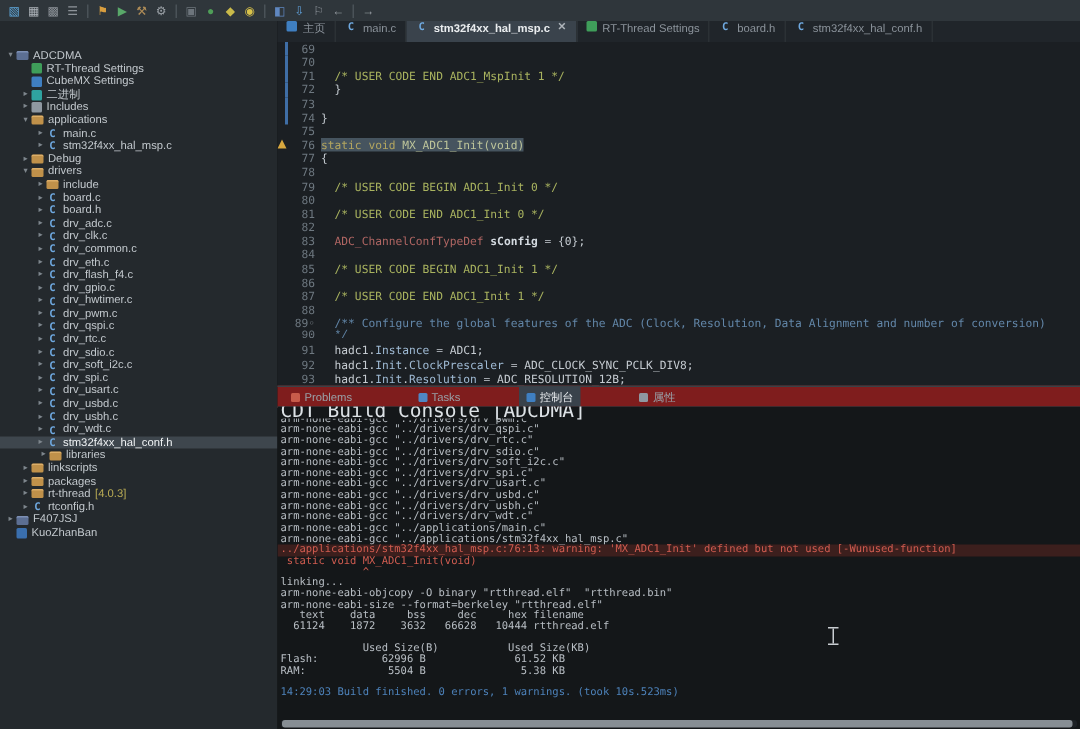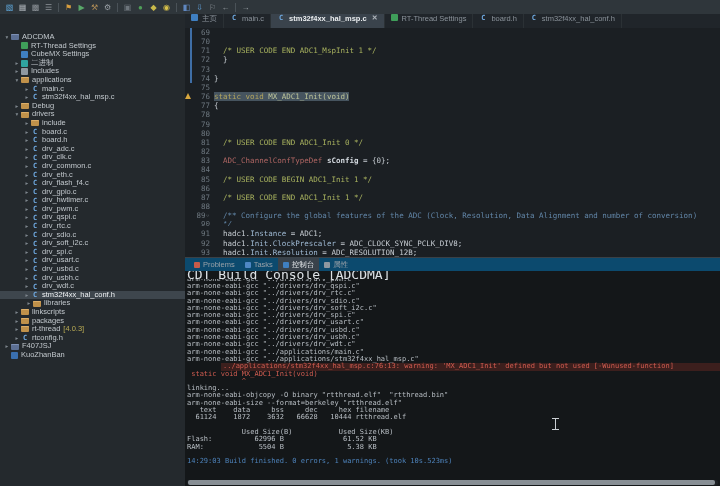--- a/index.html
+++ b/index.html
@@ -67,34 +67,34 @@
   .tok-comment{color:#a9b35f;}
   .tok-doc{color:#6286a8;}
   .tok-type{color:#b06663;margin-top:48px;}
   .tok-var{color:#d4dae0;font-weight:bold;}
   .tok-field{color:#9fbad4;}
   .tok-kw{color:#b3a55f;}
   .tok-plain{color:#c6ccd2;}
   .crow.selline .tok-plain{color:#bdc49a;}
 
   
-  #console-tabs{position:absolute;left:185px;top:257px;right:0;height:13px;background:#0c4a6e;
+  #console-tabs{position:absolute;left:185px;top:257px;right:0;height:13px;background:#7f1d1d;
                 border-top:1px solid #3a4147;border-bottom:1px solid #5b6368;
-                display:flex;align-items:stretch;padding-left:4px;font-size:7.5px;color:#99a1a8;}
+                display:flex;align-items:stretch;padding-left:4px;font-size:7.5px;color:#99a1a8;gap:34px;}
   .ctab{display:flex;gap:3px;align-items:center;padding:0 5px;white-space:nowrap;}
   .ctab.active{background:#39424b;color:#e8ebee;}
   .cticon{width:6px;height:6px;border-radius:1px;display:inline-block;}
 
   #console{position:absolute;left:185px;top:271px;right:0;bottom:0;background:#141719;
            font-family:"DejaVu Sans Mono",monospace;font-size:7px;overflow:hidden;}
   #console-title{color:#dde2e6;font-size:13px;line-height:8px;padding-left:2px;white-space:pre;}
   .cline{height:7.3px;line-height:7.3px;white-space:pre;color:#b9bfc5;padding-left:2px;}
   .clipwrap{height:4px;overflow:hidden;}
   .clipwrap .cline{margin-top:-3.3px;}
-  .cline.warnbg{background:#3c1f1d;color:#d05c50;margin-left:36px;}
+  .cline.warnbg{background:#3c1f1d;color:#d05c50;}
   .cline.warn{color:#d05c50;}
   .cline.info{color:#4d82ba;}
 
   #con-scroll{position:absolute;left:187px;right:2px;bottom:1px;height:5px;background:#1d2125;border-radius:2px;}
   #con-scroll .thumb{position:absolute;left:1px;right:3px;top:0;bottom:0;background:#878e94;border-radius:2px;}
 
   
   #ibeam{position:absolute;left:552px;top:418px;width:7px;}
   #ibeam .bar{height:1px;background:#c9ced2;width:7px;margin:0 auto;}
   #ibeam .stem{width:1px;height:10px;background:#c9ced2;margin:0 auto;}
@@ -353,21 +353,21 @@
     <span class="crow" style="display: flex;"><span class="lmargin"><span class="diffbar"></span></span><span class="lnum">69</span></span>
     <span class="crow" style="display: flex;"><span class="lmargin"><span class="diffbar"></span></span><span class="lnum">70</span><span class="ltext"></span></span>
     <span class="crow" style="display: flex;"><span class="lmargin"><span class="diffbar"></span></span><span class="lnum">71</span><span class="ltext"><span class="tok-comment">  /* USER CODE END ADC1_MspInit 1 */</span></span></span>
     <span class="crow" style="display: flex;"><span class="lmargin"><span class="diffbar"></span></span><span class="lnum">72</span><span class="ltext"><span class="tok-plain">  }</span></span></span>
     <span class="crow" style="display: flex;"><span class="lmargin"><span class="diffbar"></span></span><span class="lnum">73</span><span class="ltext"></span></span>
     <span class="crow" style="display: flex;"><span class="lmargin"><span class="diffbar"></span></span><span class="lnum">74</span><span class="ltext"><span class="tok-plain">}</span></span></span>
     <span class="crow" style="display: flex;"><span class="lmargin"></span><span class="lnum">75</span><span class="ltext"></span></span>
     <span class="crow selline" style="display: flex;"><span class="lmargin"><span class="warn-tri"></span></span><span class="lnum">76</span><span class="ltext selbg"><span class="tok-kw">static</span><span class="tok-plain"> </span><span class="tok-kw">void</span><span class="tok-plain"> MX_ADC1_Init(void)</span></span></span>
     <span class="crow" style="display: flex;"><span class="lmargin"></span><span class="lnum">77</span><span class="ltext"><span class="tok-plain">{</span></span></span>
     <span class="crow" style="display: flex;"><span class="lmargin"></span><span class="lnum">78</span><span class="ltext"></span></span>
-    <span class="crow" style="display: flex;"><span class="lmargin"></span><span class="lnum">79</span></span>
+    <span class="crow" style="display: flex;"><span class="lmargin"></span><span class="lnum">79</span><span class="ltext"><span class="tok-comment">  /* USER CODE BEGIN ADC1_Init 0 */</span></span></span>
     <span class="crow" style="display: flex;"><span class="lmargin"></span><span class="lnum">80</span><span class="ltext"></span></span>
     <span class="crow" style="display: flex;"><span class="lmargin"></span><span class="lnum">81</span><span class="ltext"><span class="tok-comment">  /* USER CODE END ADC1_Init 0 */</span></span></span>
     <span class="crow" style="display: flex;"><span class="lmargin"></span><span class="lnum">82</span><span class="ltext"></span></span>
     <span class="crow" style="display: flex;"><span class="lmargin"></span><span class="lnum">83</span><span class="ltext"><span class="tok-plain">  </span><span class="tok-type">ADC_ChannelConfTypeDef</span><span class="tok-plain"> </span><span class="tok-var">sConfig</span><span class="tok-plain"> = {0};</span></span></span>
     <span class="crow" style="display: flex;"><span class="lmargin"></span><span class="lnum">84</span><span class="ltext"></span></span>
     <span class="crow" style="display: flex;"><span class="lmargin"></span><span class="lnum">85</span><span class="ltext"><span class="tok-comment">  /* USER CODE BEGIN ADC1_Init 1 */</span></span></span>
     <span class="crow" style="display: flex;"><span class="lmargin"></span><span class="lnum">86</span><span class="ltext"></span></span>
     <span class="crow" style="display: flex;"><span class="lmargin"></span><span class="lnum">87</span><span class="ltext"><span class="tok-comment">  /* USER CODE END ADC1_Init 1 */</span></span></span>
     <span class="crow" style="display: flex;"><span class="lmargin"></span><span class="lnum">88</span><span class="ltext"></span></span>
     <span class="crow" style="display: flex;"><span class="lmargin"></span><span class="lnum">89<span class="fold">◦</span></span><span class="ltext"><span class="tok-doc">  /** Configure the global features of the ADC (Clock, Resolution, Data Alignment and number of conversion)</span></span></span>

